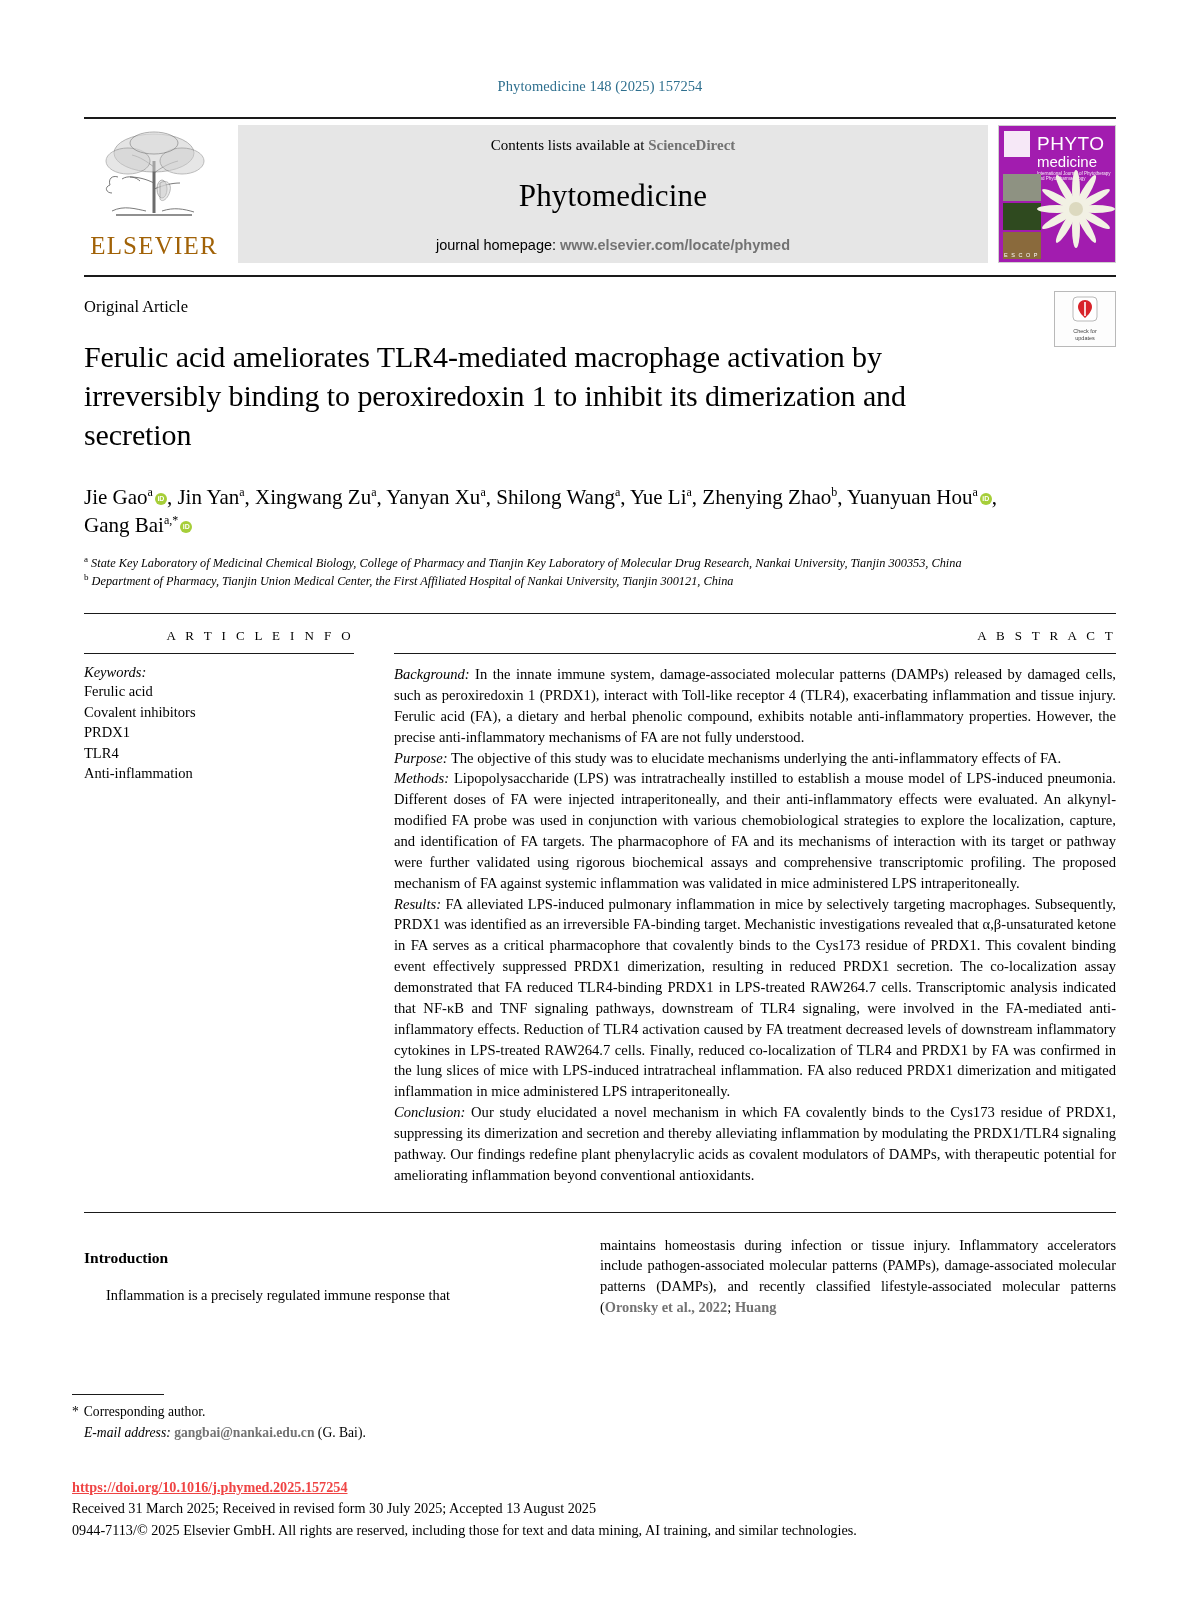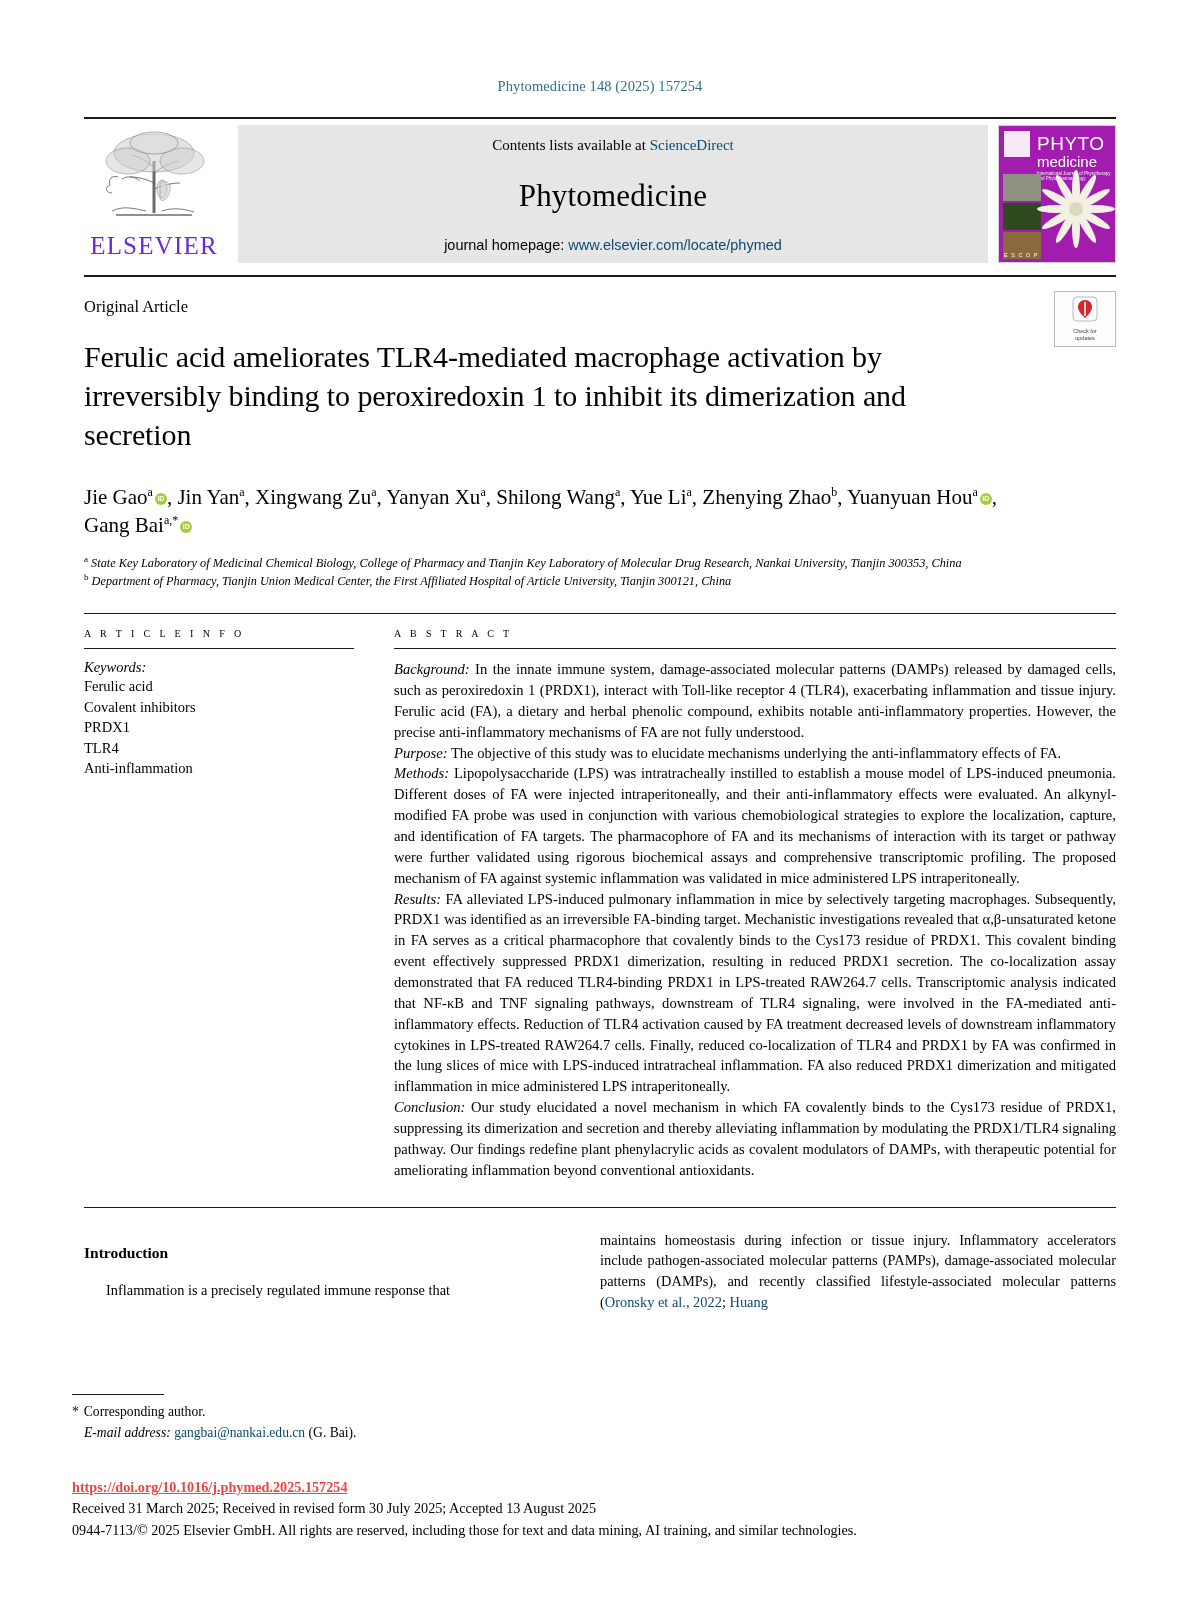--- a/index.html
+++ b/index.html
@@ -52,42 +52,43 @@
     padding-top: 8px;
   }
   .elsevier-tree {
     width: 116px;
     height: 104px;
   }
   .elsevier-word {
     font-family: "Liberation Serif", serif;
     font-size: 25px;
     letter-spacing: 1.2px;
-    color: #6d28d9;
+    color: #a16207;
     font-weight: 400;
     margin-top: 2px;
     line-height: 1;
   }
   .masthead-center {
     flex: 1 1 auto;
     background: #e6e6e6;
     display: flex;
     flex-direction: column;
     align-items: center;
     justify-content: space-between;
     padding: 12px 10px 10px 10px;
     margin: 6px 10px 6px 14px;
   }
   .contents-line {
     font-size: 15px;
     font-family: "Liberation Serif", serif;
   }
   .contents-line a, .link {
-    color: #0c4a6e;
+    color: #737373;
     text-decoration: none;
+    font-weight: bold;
   }
   .journal-name {
     font-size: 31px;
     font-family: "Liberation Serif", serif;
     letter-spacing: .2px;
   }
   .homepage-line {
     font-size: 14.5px;
     font-family: "Liberation Sans", sans-serif;
   }
@@ -223,23 +224,24 @@
   .info-abstract {
     margin: 22px 72px 0 72px;
     border-top: 1px solid #1a1a1a;
     padding-top: 14px;
     display: flex;
     gap: 40px;
   }
   .col-info { width: 270px; flex: 0 0 270px; }
   .col-abstract { flex: 1 1 auto; }
   .sec-label {
-    font-size: 10px;
+    font-size: 13px;
     letter-spacing: 3.4px;
     font-family: "Liberation Serif", serif;
+    text-align: right;
   }
   .sec-rule {
     border-top: 1px solid #1a1a1a;
     margin: 9px 0 10px 0;
   }
   .kw-head {
     font-style: italic;
     font-size: 14.5px;
   }
   .kw-item {
@@ -402,21 +404,21 @@
       </div>
     </div>
 
     <h1 class="title">Ferulic acid ameliorates TLR4-mediated macrophage activation by irreversibly binding to peroxiredoxin 1 to inhibit its dimerization and secretion</h1>
   </div>
 
   <div class="authors" id="authors"><span><span>Jie Gao</span><sup>a</sup><span class="orcid" style="font-size: 7px;">iD</span><span>, </span></span><span><span>Jin Yan</span><sup>a</sup><span>, </span></span><span><span>Xingwang Zu</span><sup>a</sup><span>, </span></span><span><span>Yanyan Xu</span><sup>a</sup><span>, </span></span><span><span>Shilong Wang</span><sup>a</sup><span>, </span></span><span><span>Yue Li</span><sup>a</sup><span>, </span></span><span><span>Zhenying Zhao</span><sup>b</sup><span>, </span></span><span><span>Yuanyuan Hou</span><sup>a</sup><span class="orcid" style="font-size: 7px;">iD</span><span>, </span></span><span><span>Gang Bai</span><sup>a,*</sup><span class="orcid" style="font-size: 7px;">iD</span></span></div>
 
   <div class="affils" id="affils">
       <div><sup>a</sup><span> State Key Laboratory of Medicinal Chemical Biology, College of Pharmacy and Tianjin Key Laboratory of Molecular Drug Research, Nankai University, Tianjin 300353, China</span></div>
-      <div><sup>b</sup><span> Department of Pharmacy, Tianjin Union Medical Center, the First Affiliated Hospital of Article University, Tianjin 300121, China</span></div>
+      <div><sup>b</sup><span> Department of Pharmacy, Tianjin Union Medical Center, the First Affiliated Hospital of Nankai University, Tianjin 300121, China</span></div>
     </div>
 
   <div class="info-abstract">
 
     <div class="col-info">
       <div class="sec-label">A R T I C L E  I N F O</div>
       <div class="sec-rule"></div>
       <div class="kw-head">Keywords:</div>
       <div id="keywords">
           <div class="kw-item">Ferulic acid</div>

